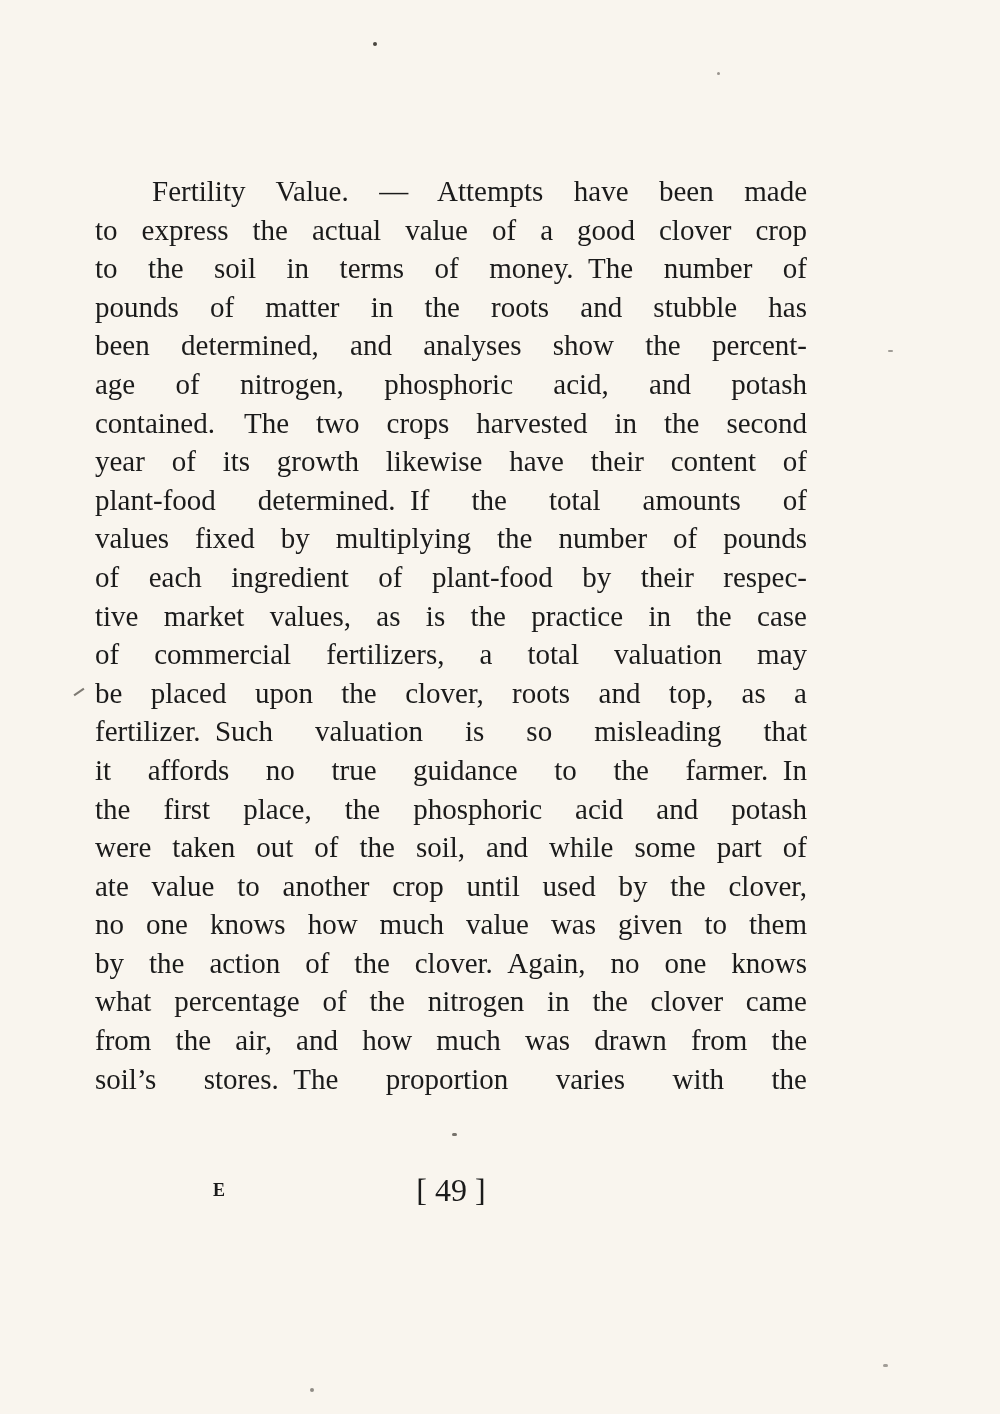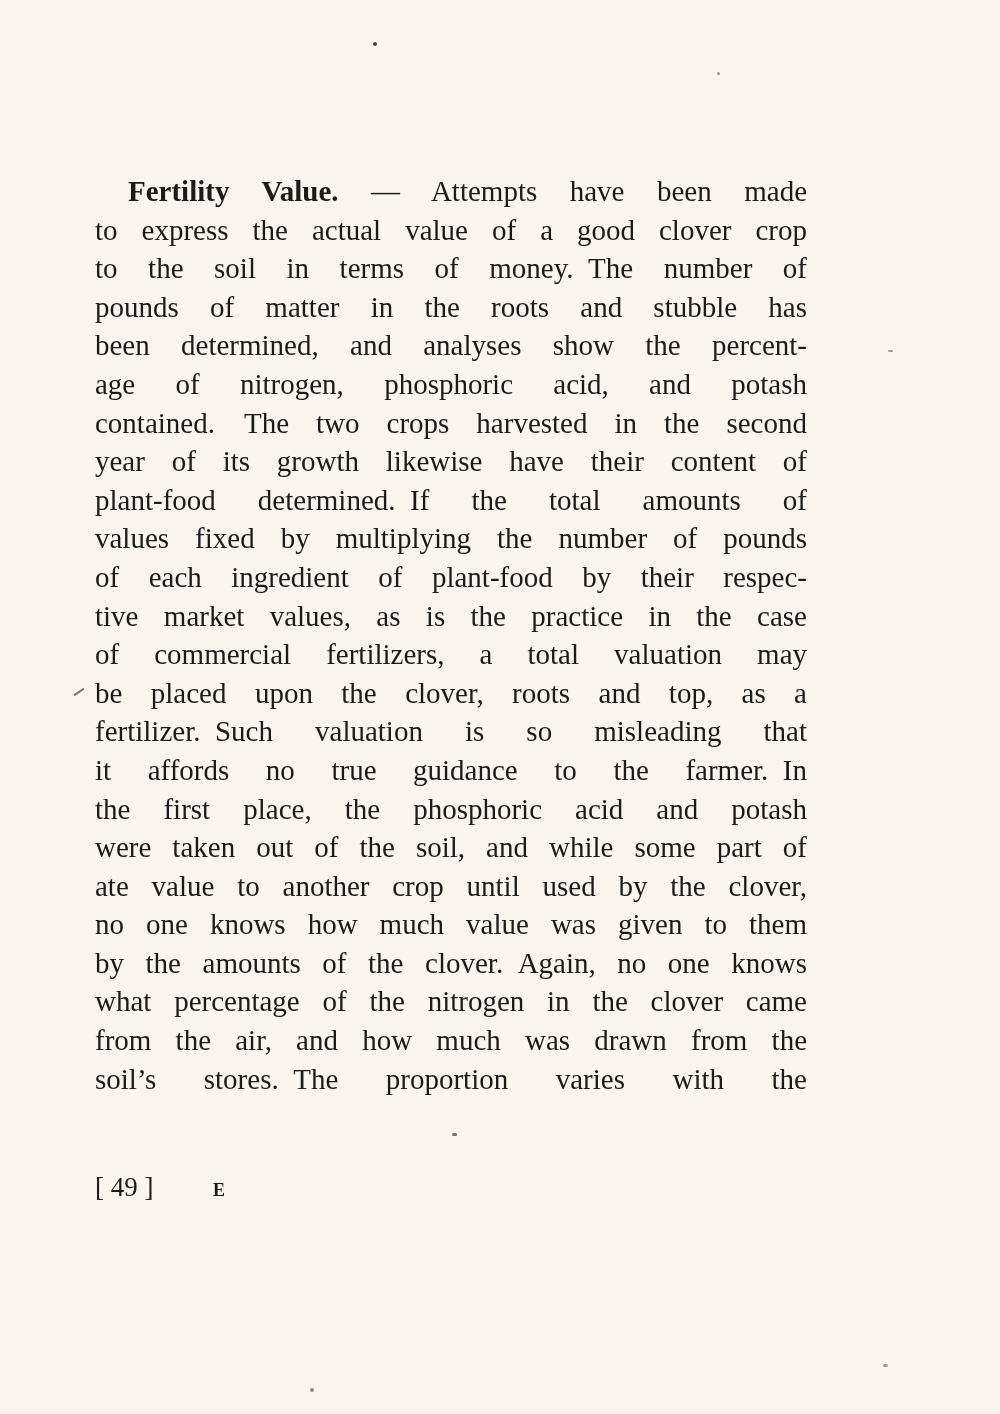--- a/index.html
+++ b/index.html
@@ -38,42 +38,44 @@
     font-size: 29px;
     line-height: 38.6px;
     text-align: justify;
     text-align-last: justify;
     white-space: normal;
   }
   .first-line {
     text-indent: 33px;
   }
   .bold {
-    font-weight: bold;
+    font-weight: normal;
+    margin-left: 24px;
   }
   .footer-row {
     position: absolute;
     top: 1172px;
     left: 95px;
     width: 712px;
     height: 34px;
   }
   .signature-mark {
     position: absolute;
     left: 118px;
     top: 8px;
     font-size: 18px;
     font-weight: bold;
     letter-spacing: 1px;
   }
   .page-number {
     position: absolute;
     left: 0;
     width: 100%;
-    font-size: 27px;
+    text-align: center;
+    font-size: 32px;
   }
   .artifact {
     position: absolute;
     background: #4a463f;
     border-radius: 50%;
   }
   .artifact.slash {
     border-radius: 0;
     transform: rotate(55deg);
   }
@@ -98,21 +100,21 @@
     <div class="line">of each ingredient of plant-food by their respec-</div>
     <div class="line">tive market values, as is the practice in the case</div>
     <div class="line">of commercial fertilizers, a total valuation may</div>
     <div class="line">be placed upon the clover, roots and top, as a</div>
     <div class="line">fertilizer. Such valuation is so misleading that</div>
     <div class="line">it affords no true guidance to the farmer. In</div>
     <div class="line">the first place, the phosphoric acid and potash</div>
     <div class="line">were taken out of the soil, and while some part of</div>
     <div class="line">ate value to another crop until used by the clover,</div>
     <div class="line">no one knows how much value was given to them</div>
-    <div class="line">by the amounts of the clover. Again, no one knows</div>
+    <div class="line">by the action of the clover. Again, no one knows</div>
     <div class="line">what percentage of the nitrogen in the clover came</div>
     <div class="line">from the air, and how much was drawn from the</div>
     <div class="line">soil’s stores. The proportion varies with the</div>
   </div>
 
   <div class="footer-row">
     <div class="signature-mark">E</div>
     <div class="page-number">[ 49 ]</div>
   </div>
 

